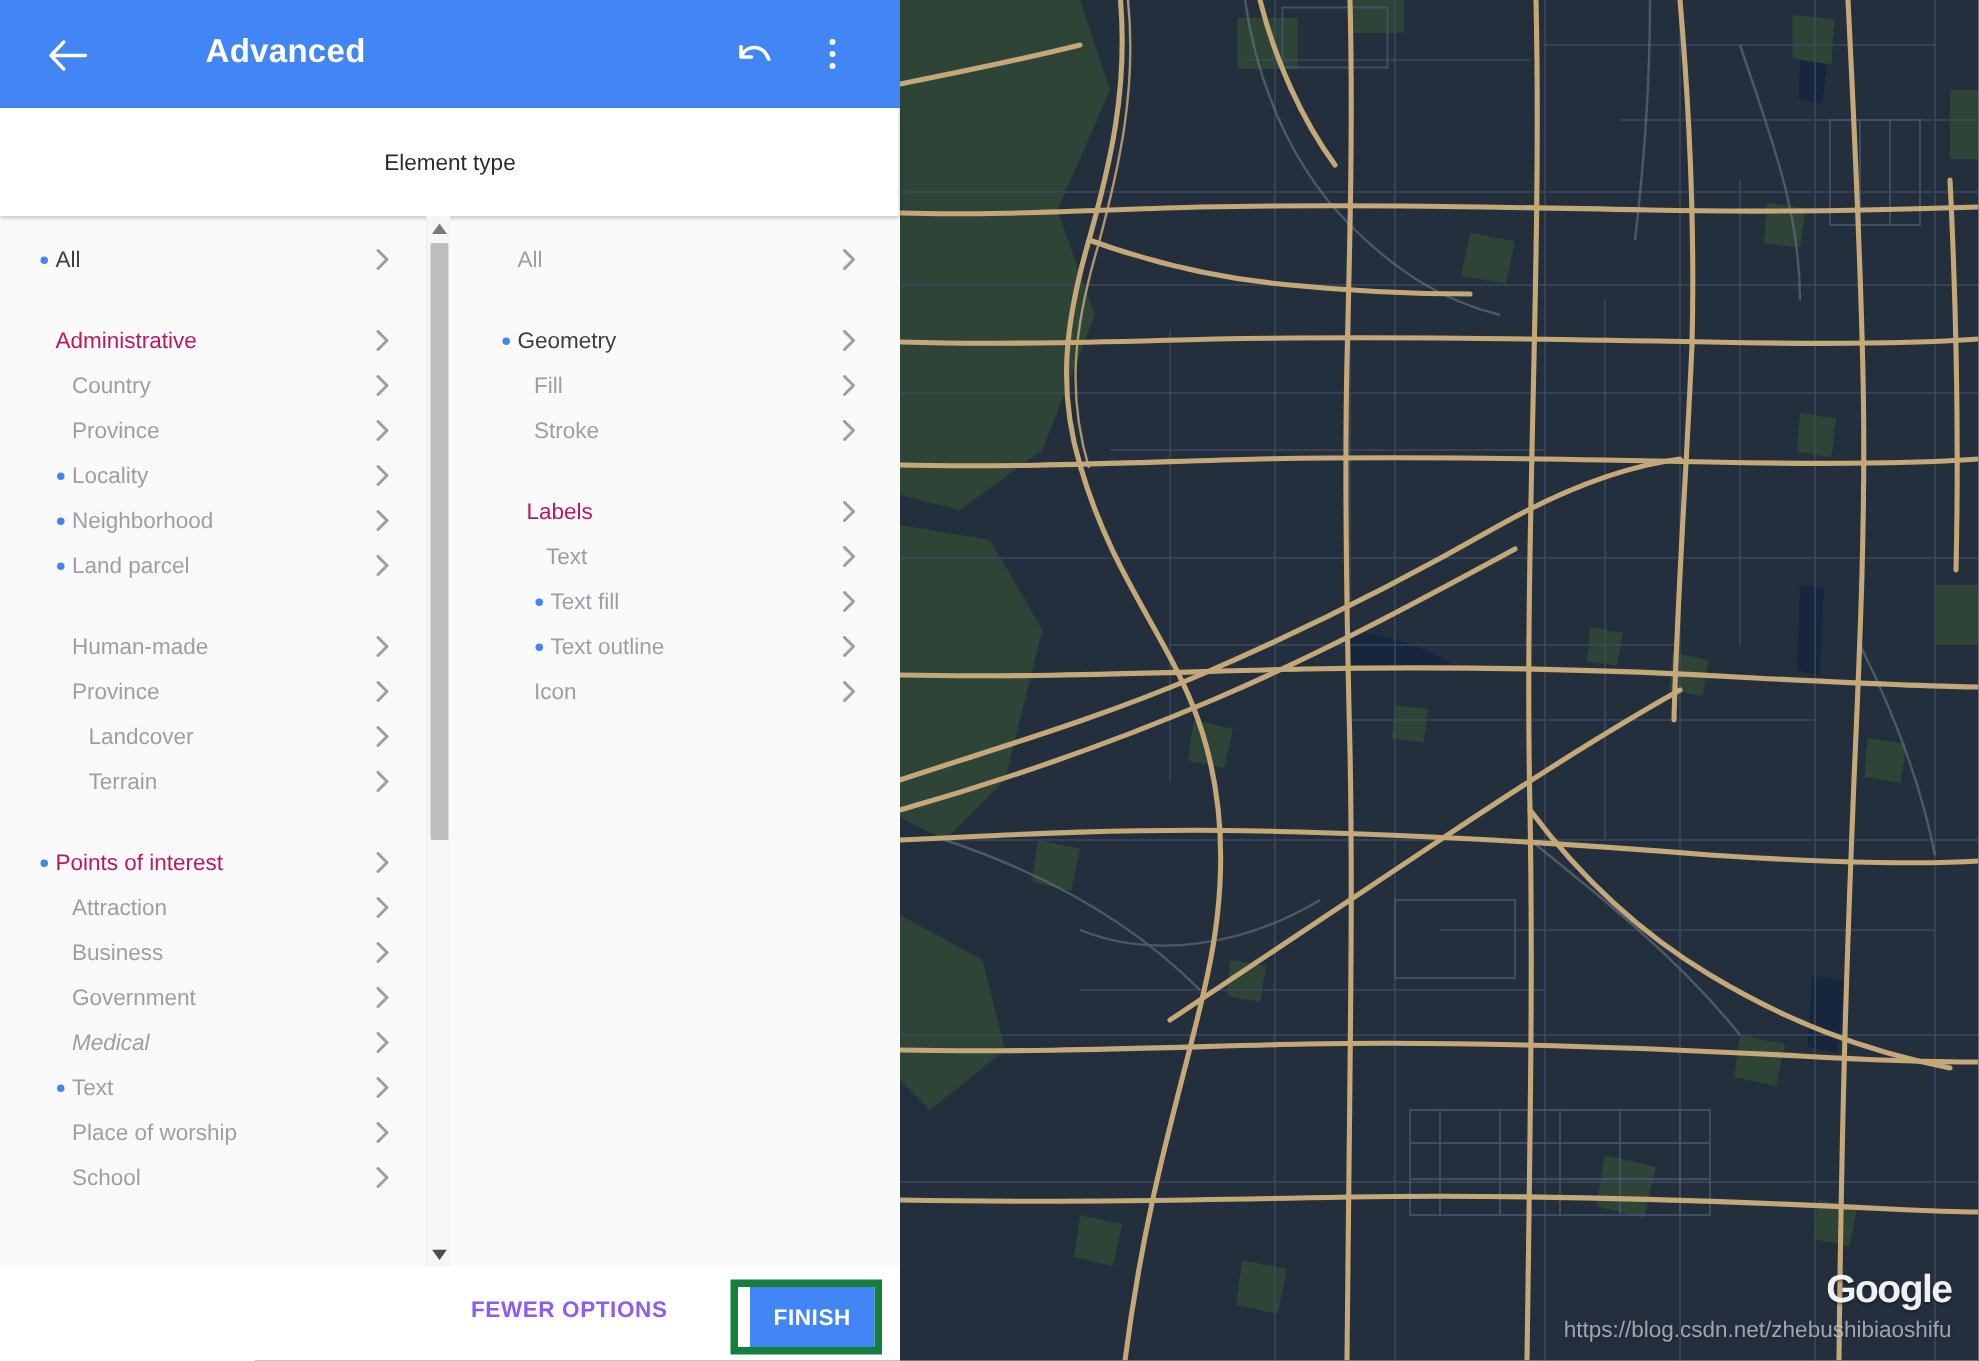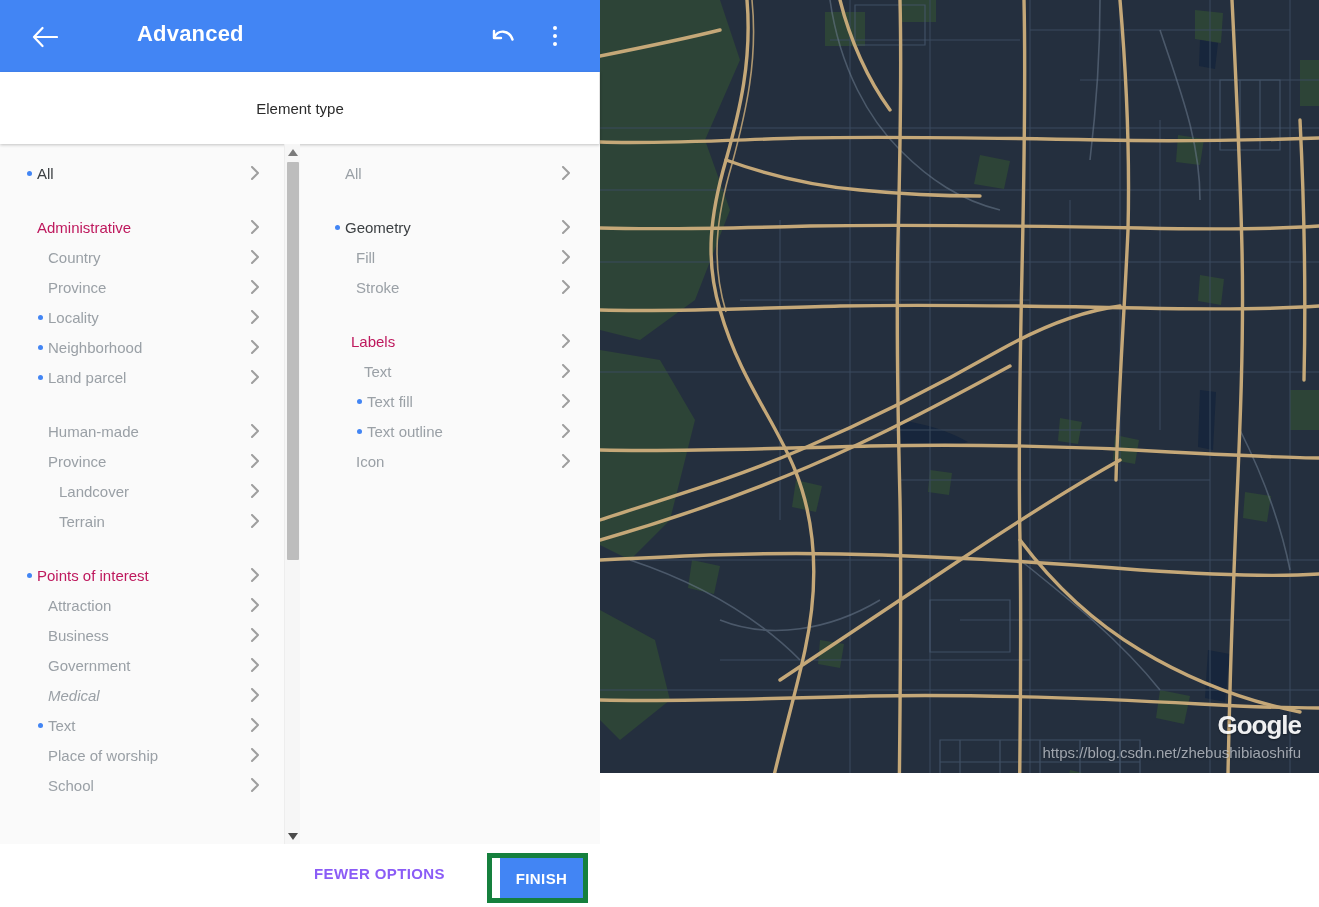--- a/index.html
+++ b/index.html
@@ -122,21 +122,21 @@
   .finish {
     position:absolute; left:8px; top:0; right:0; bottom:0;
     background:#4285f4; color:#fff; border:0;
     font-family:"Liberation Sans", sans-serif;
     font-size:15px; font-weight:bold; letter-spacing:.4px;
     cursor:pointer; display:flex; align-items:center; justify-content:center;
   }
 
   
   .map {
-    position:absolute; left:600px; top:0; width:719px; height:773px;
+    position:absolute; left:600px; top:0; width:719px; height:907px;
     background:#242f3e; overflow:hidden;
   }
   .map svg { display:block; width:719px; height:907px; }
   .gmark {
     position:absolute; right:18px; bottom:32px;
     font-size:26px; letter-spacing:-1px; color:#fff;
     font-family:"Liberation Sans", sans-serif; font-weight:bold;
     opacity:.93; text-shadow:0 1px 2px rgba(0,0,0,.4);
   }
   .watermark {

